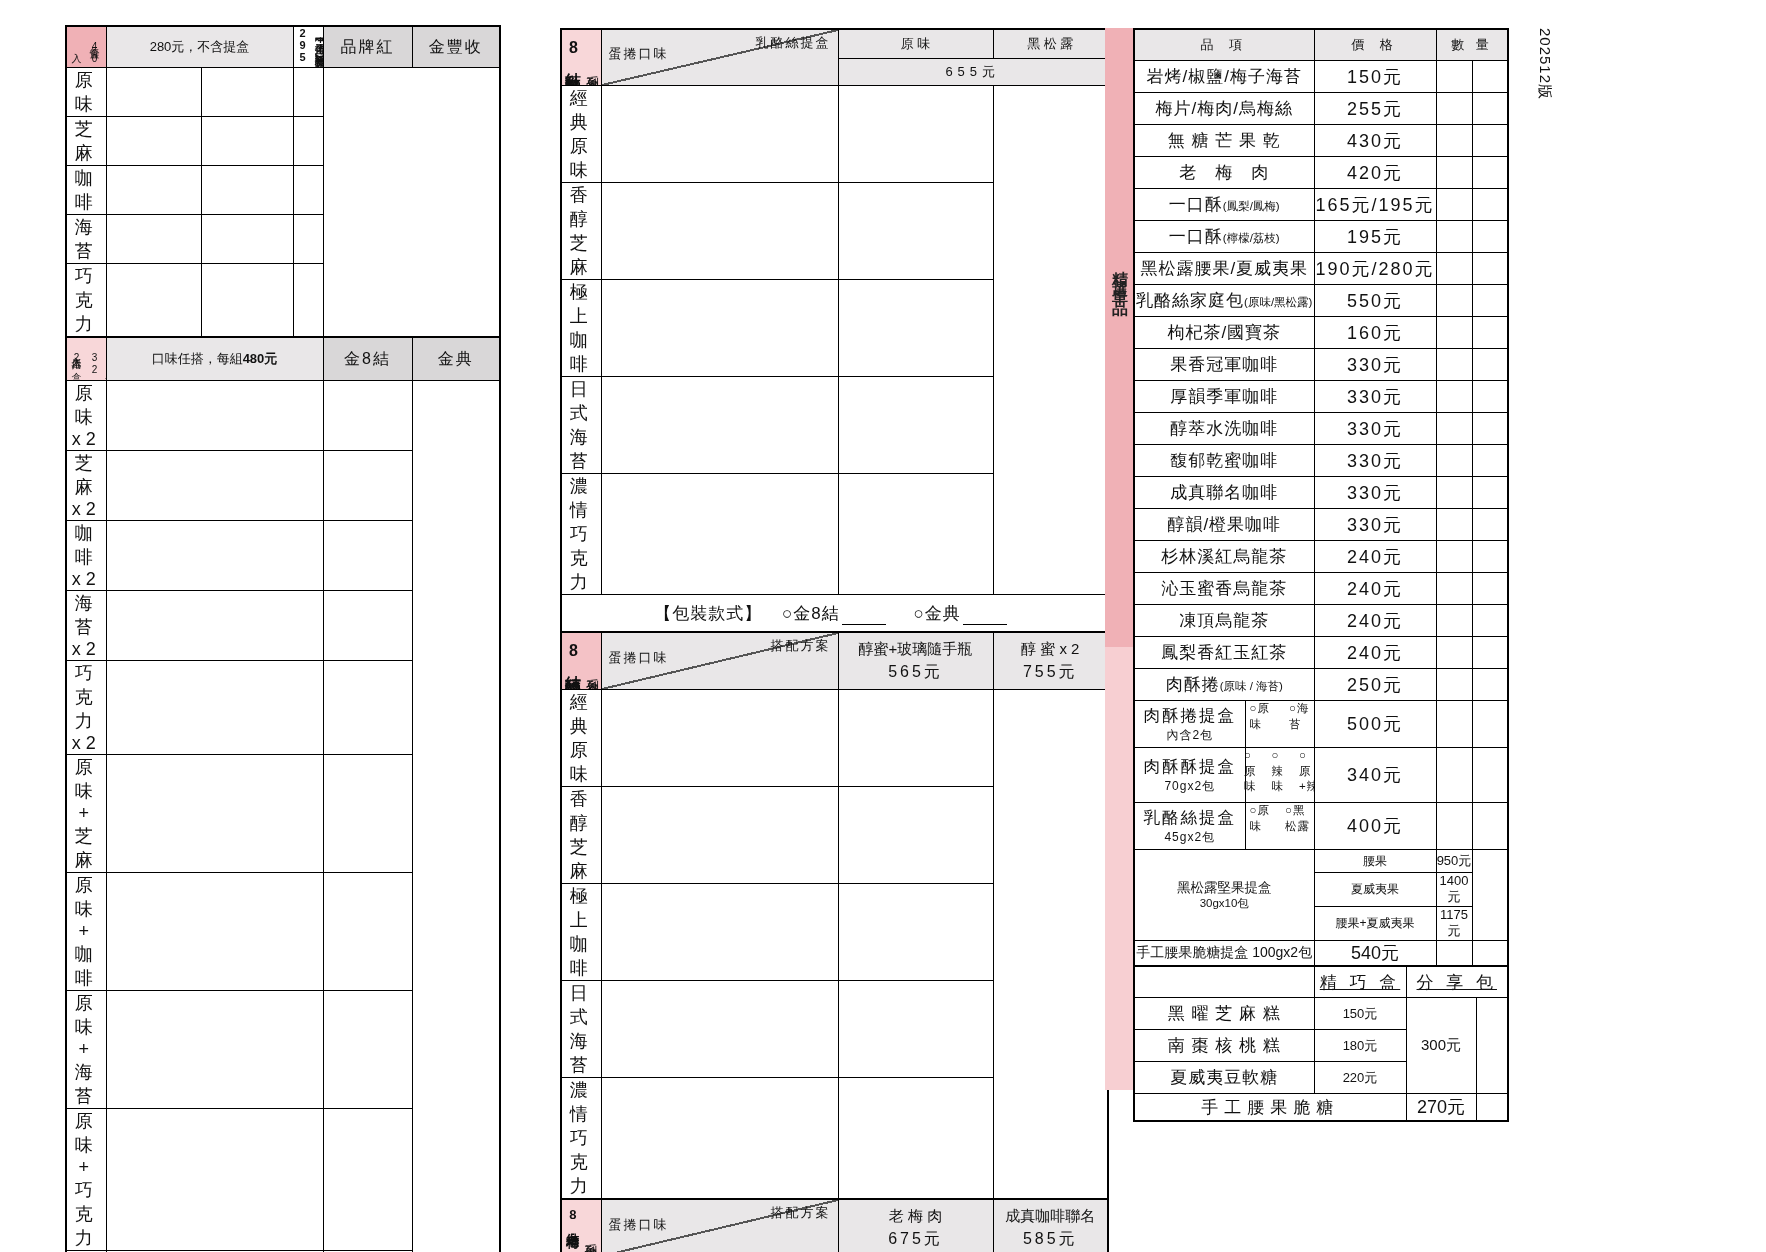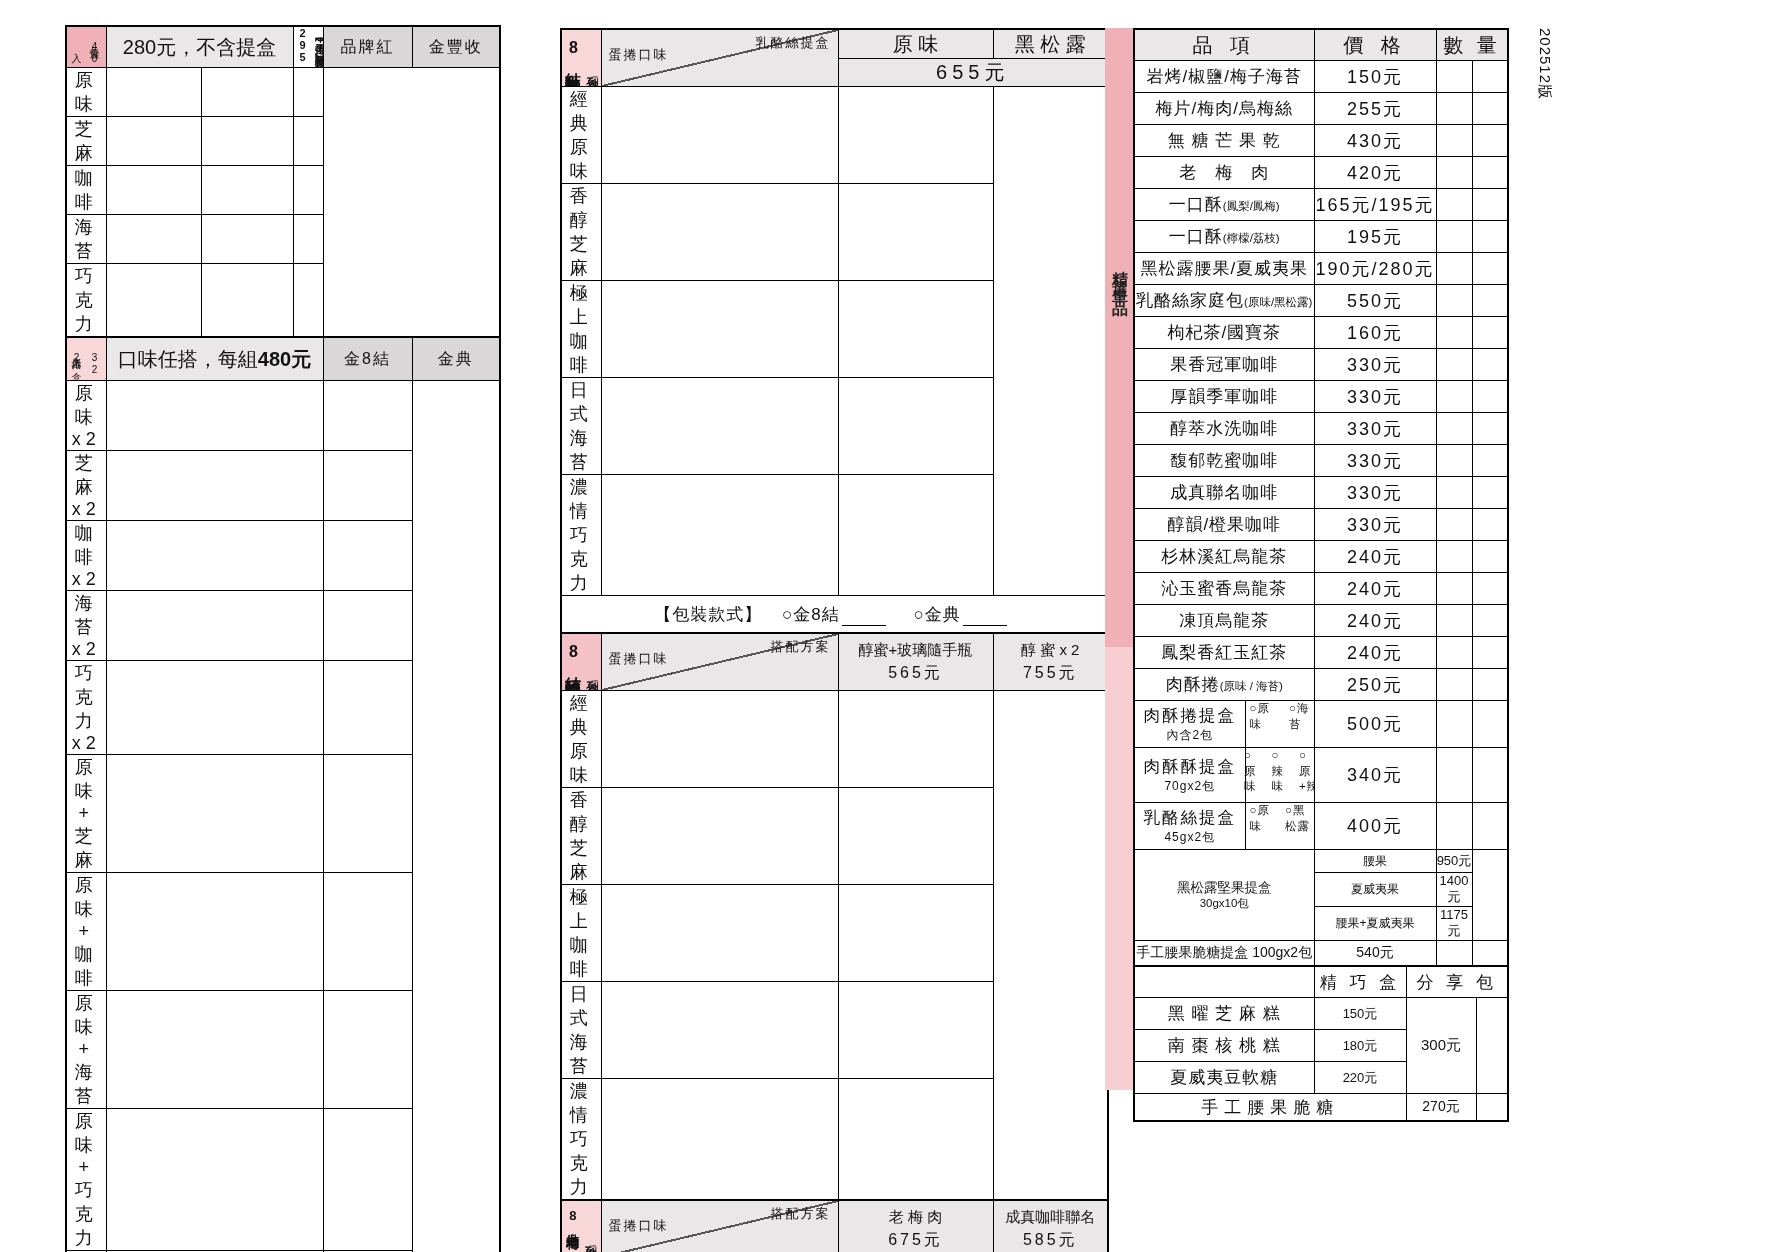--- a/index.html
+++ b/index.html
@@ -8,21 +8,21 @@
   .colL{position:absolute;left:65px;top:25px;width:434px;}
   .colM{position:absolute;left:560px;top:28px;width:547px;}
   .colR{position:absolute;left:1133px;top:28px;width:374px;}
   .strip{position:absolute;left:1105px;top:28px;width:28px;height:1062px;
          background:linear-gradient(to bottom,#f0b1b6 0,#f0b1b6 619px,#f7cfd2 619px,#f7cfd2 100%);}
   .strip .vlab{position:absolute;top:230px;left:4px;writing-mode:vertical-rl;text-orientation:upright;
          font-size:16px;font-weight:bold;letter-spacing:10px;color:#222;}
   table.t{border-collapse:collapse;table-layout:fixed;border:2px solid #000;width:100%;}
   table.t td{border:1px solid #000;text-align:center;vertical-align:middle;padding:0;overflow:hidden;}
   .stack{margin-top:-2px;}
-  .hA{background:#e9e7e8;font-size:20px;margin-top:40px;}
+  .hA{background:#e9e7e8;font-size:13px;margin-top:40px;}
   .hB{background:#d9d7d8;font-size:16px;letter-spacing:2px;}
   .label{font-size:18px;letter-spacing:5px;background:#fff;}
   .entry{background:#fff;}
   .pinkD{background:#f0b1b6;}
   .pinkL{background:#f8d7d9;}
   .pinkM{background:#f4c2c6;}
   .side{position:relative;}
   .v1{writing-mode:vertical-rl;text-orientation:upright;display:inline-block;}
   .vmain{font-size:17px;font-weight:bold;letter-spacing:4px;}
   .vsub{font-size:10px;letter-spacing:1px;margin-inline-start:14px;}
@@ -42,34 +42,34 @@
   .h2c{background:#e9e7e8;font-size:15px;line-height:1.5;}
   .h2c .pr2{font-size:16px;letter-spacing:3px;}
   
   .lt1 thead td{height:30px;}   .lt1 tbody td{height:33px;}
   .lt2 thead td{height:30px;}   .lt2 tbody td{height:37px;}
   .mt1 .r1 td{height:28px;} .mt1 .r2 td{height:26px;} .mt1 tbody td{height:32px;} .mt1 tfoot td{height:36px;}
   .mt23 thead td{height:56px;} .mt23 tbody td{height:31px;}
   .rt thead td{height:30px;} .rt tbody.items td{height:31px;}
   .rt tr.bh2 td{height:46px;} .rt tr.bh3 td{height:54px;}
   .rt tr.nut td{height:22px;} .rt tr.candy td{height:24px;}
-  .rsub thead td{height:30px;} .rsub tbody td{height:31px;} .rsub tfoot td{height:26px;}
+  .rsub thead td{height:30px;text-decoration:underline;} .rsub tbody td{height:31px;} .rsub tfoot td{height:26px;}
   .bagt td{height:36px;}
   
   .packrow{font-size:17px;letter-spacing:1px;}
   .uline{display:inline-block;width:44px;border-bottom:1.5px solid #000;height:15px;margin:0 8px 0 2px;vertical-align:bottom;}
   .packopt{margin-left:14px;}
   .bold{font-weight:bold;}
   
   .iname{font-size:17px;position:relative;letter-spacing:1px;}
   .iname .nsm{font-size:11.5px;letter-spacing:0;}
   .iname.sm{font-size:14px;letter-spacing:0;}
   .iname.sp{letter-spacing:6px;}
   .iprice{font-size:18px;letter-spacing:2px;}
-  .iprice.sm{font-size:14px;letter-spacing:0;}
+  .iprice.sm{font-size:18px;letter-spacing:0;}
   .split{display:flex;align-items:stretch;height:100%;}
   .split .sl{flex:1;display:flex;flex-direction:column;align-items:center;justify-content:center;}
   .split .sl .bn{font-size:16.5px;letter-spacing:2px;}
   .split .sl .bs{font-size:12px;}
   .split .sr{width:64px;border-left:1px solid #000;display:flex;flex-direction:row;justify-content:center;
       font-size:11.5px;text-align:left;padding-left:4px;line-height:1.35;gap:15px;}
   .nname{font-size:13.5px;line-height:1.3;}
   .nname .bs{font-size:11.5px;text-align:center;}
   .nlabel{font-size:12px;}
   .nprice{font-size:13px;}

